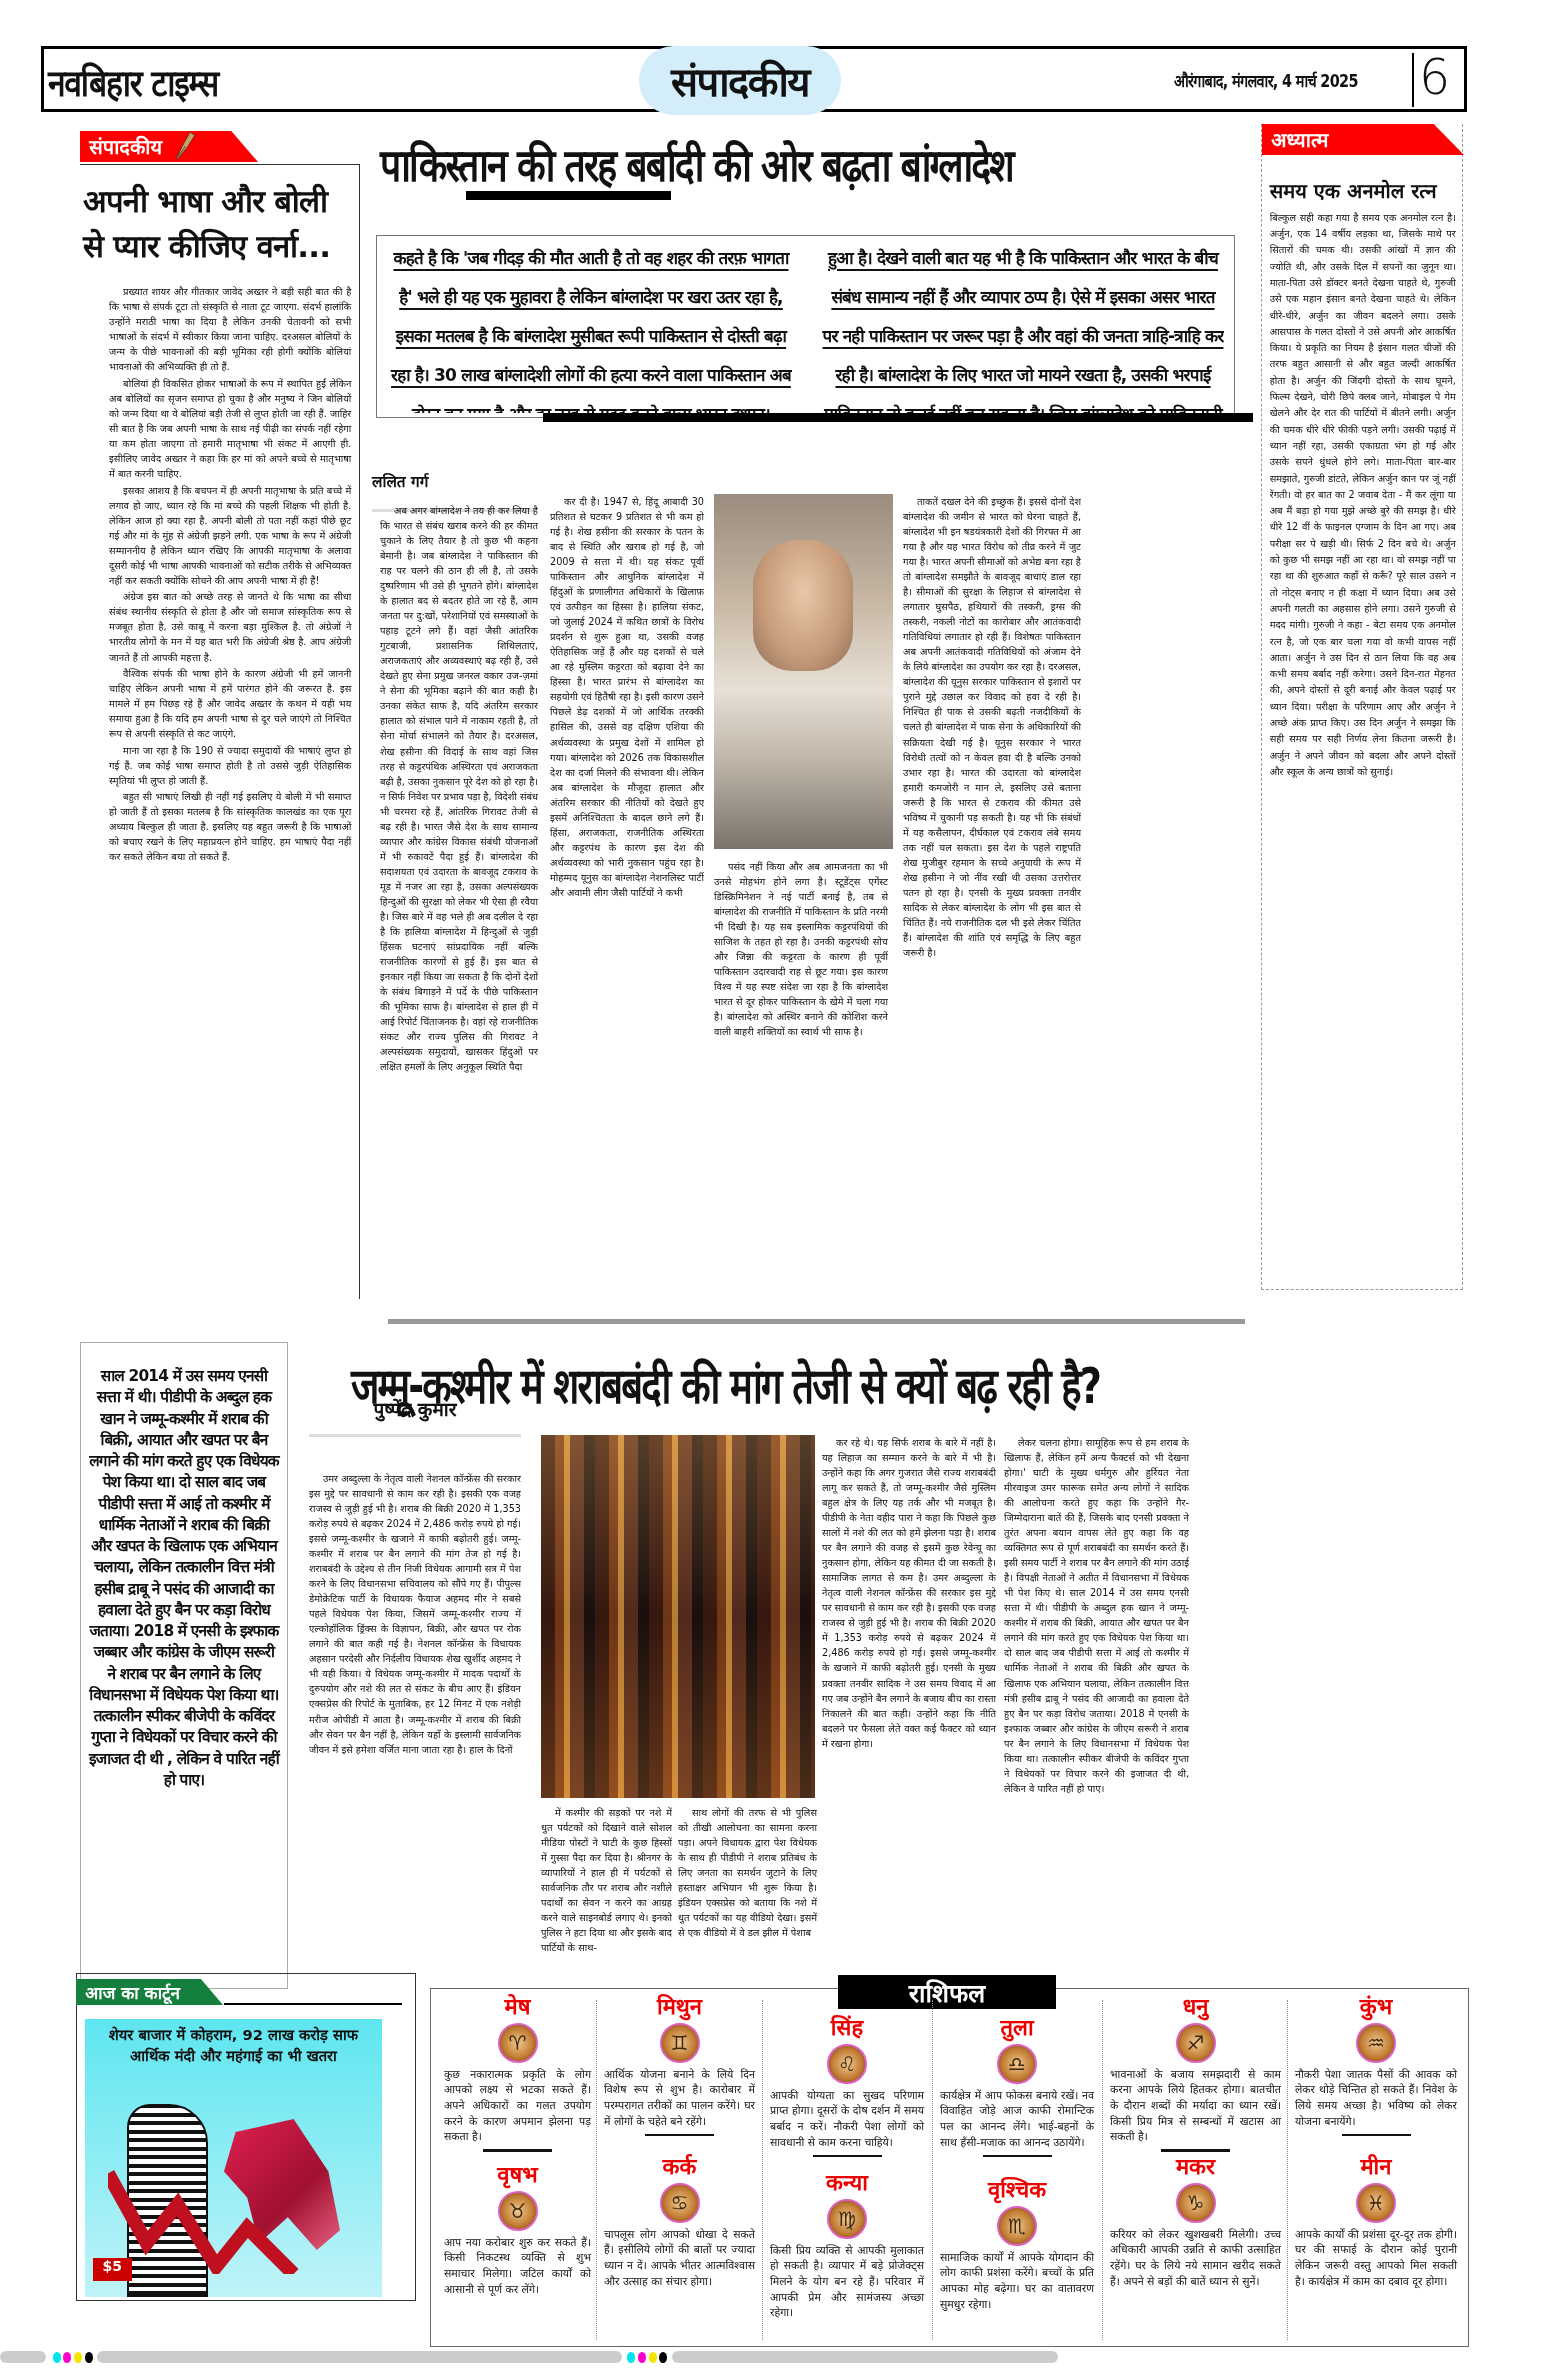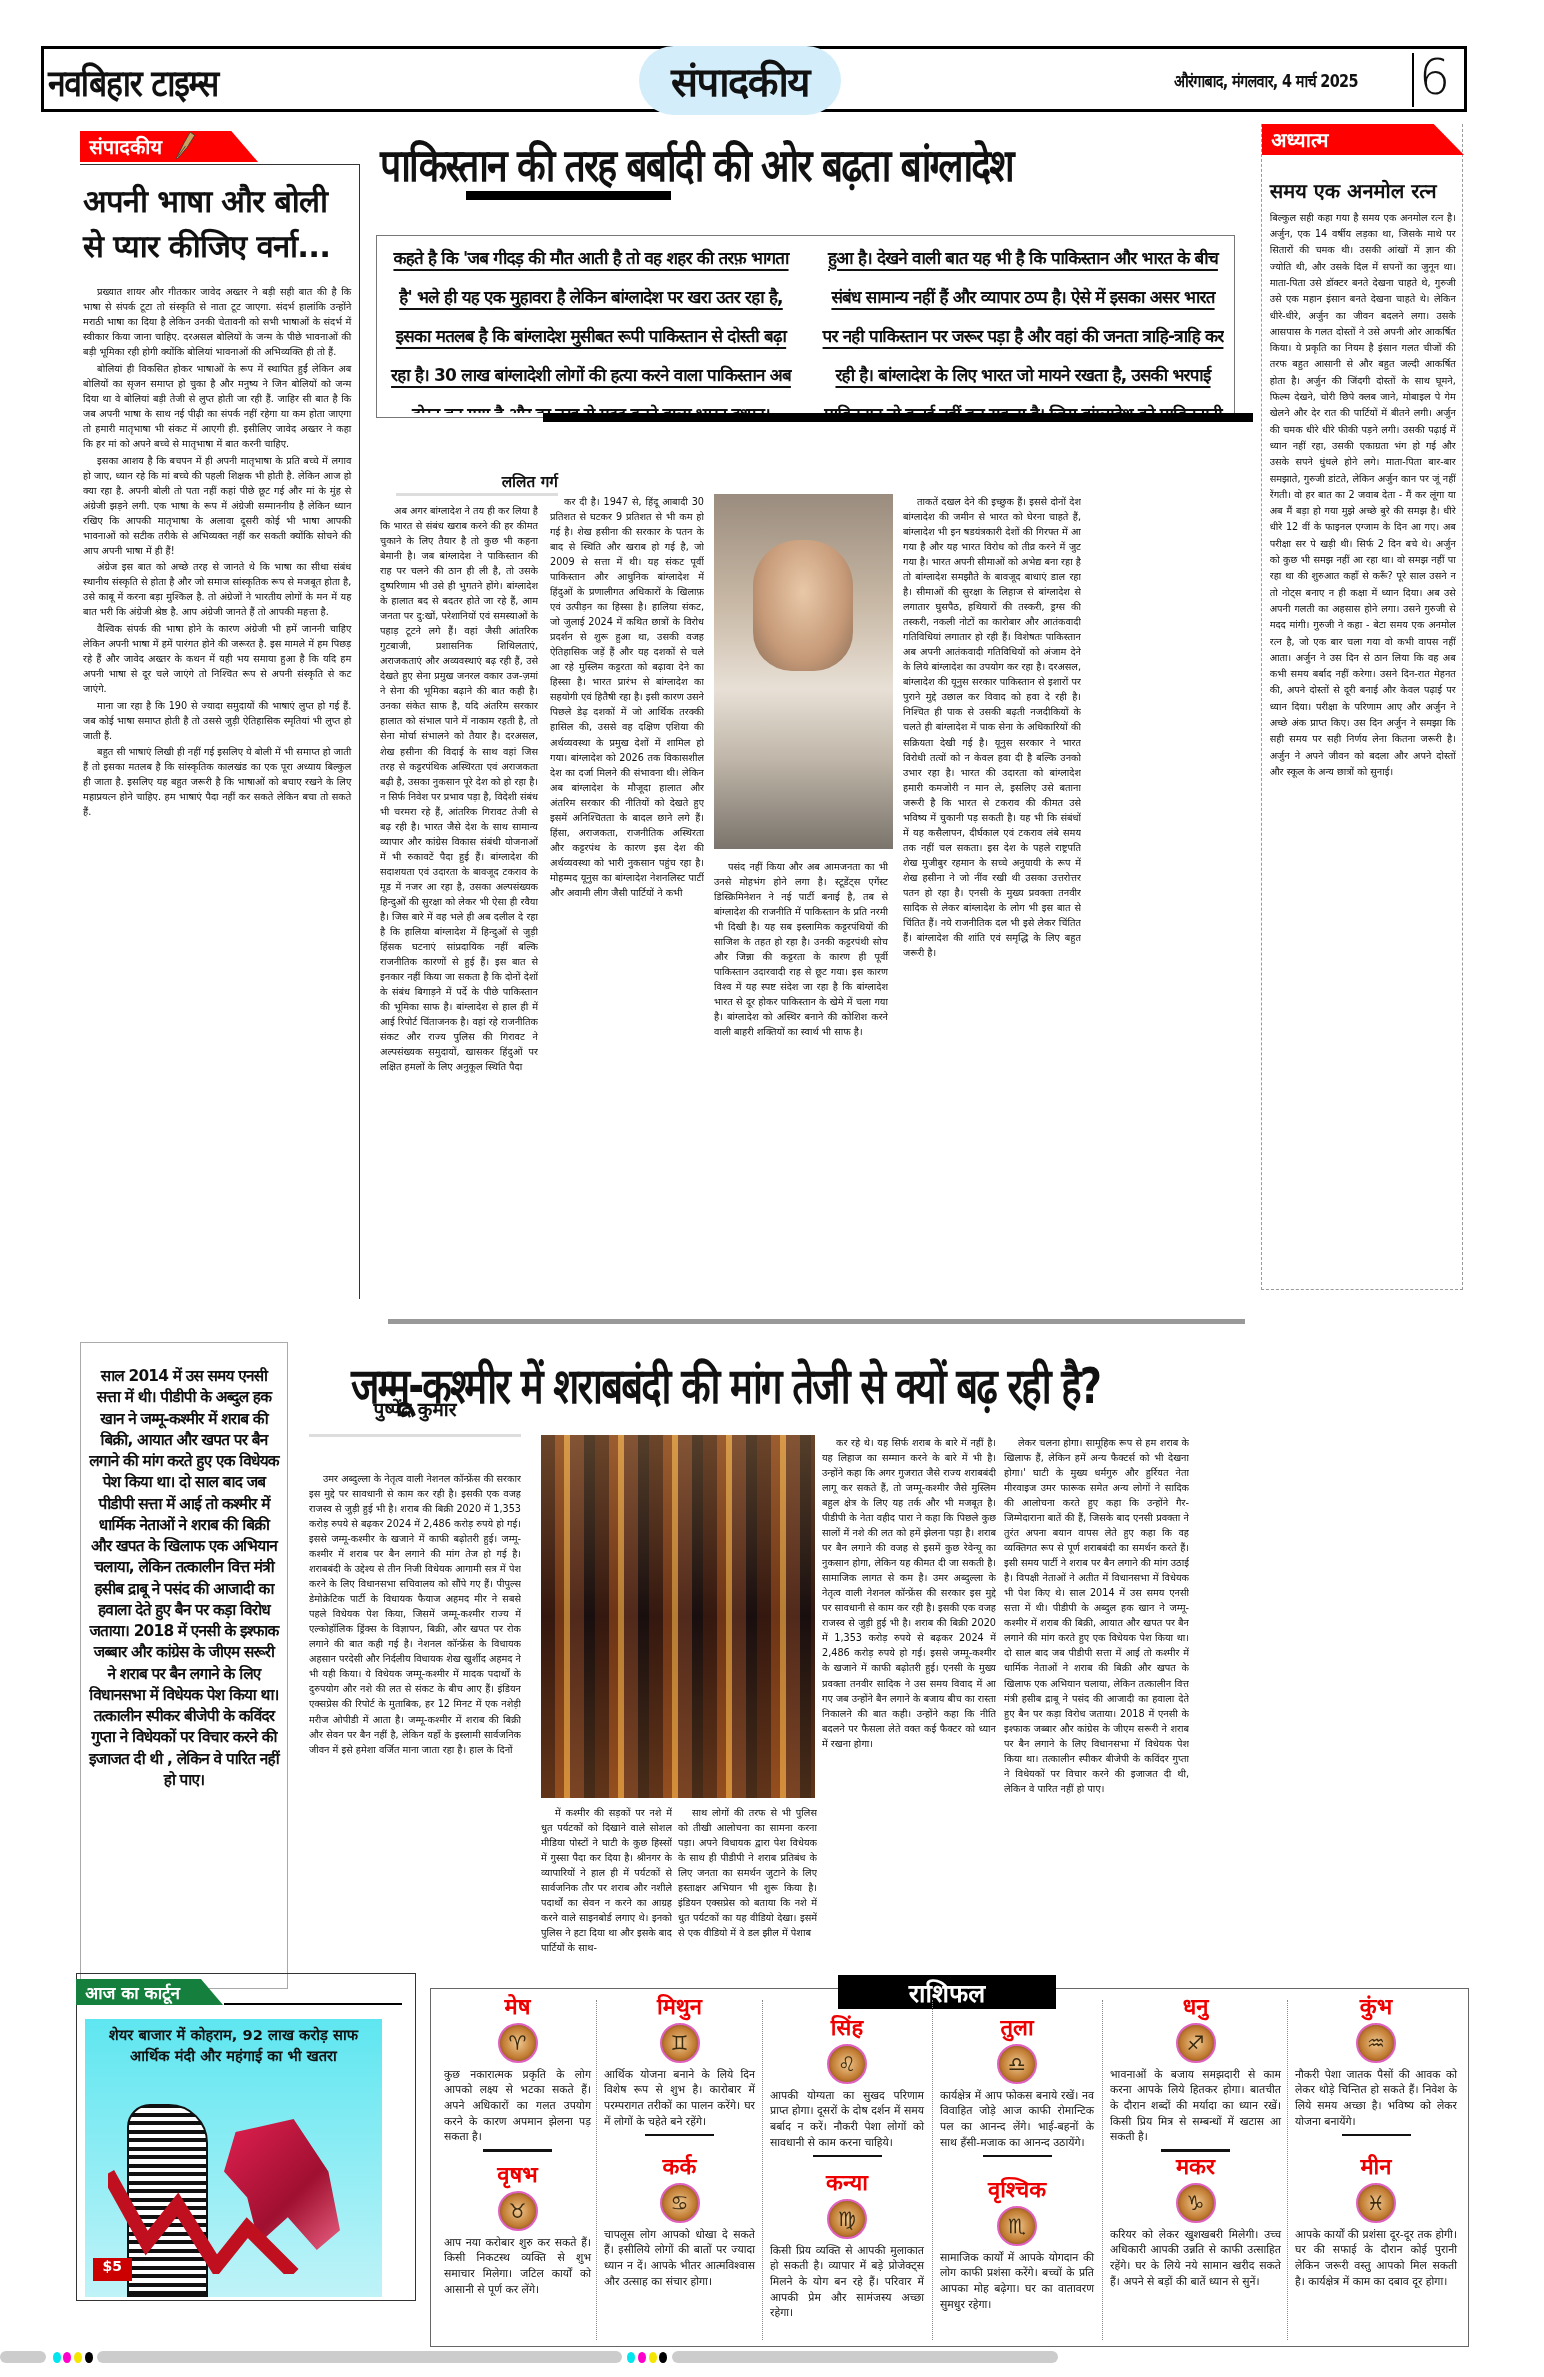--- a/index.html
+++ b/index.html
@@ -17,35 +17,35 @@
   #page-num { left: 1419px; top: 49px; font-size: 49px; font-weight: 300; font-family:"DejaVu Sans", sans-serif; }
 
   
   .ribbon { height: 31px; background: #f00; color: #fff; font-weight: 900; font-size: 20px; display:flex; align-items:center; padding-left: 9.3px; clip-path: polygon(0 0, 85% 0, 100% 100%, 0 100%); }
   .ribbon.black { background:#15803d; }
 
   
   #left-col { left: 80px; top: 164px; width: 280px; height: 1135px; border-top: 1.5px solid #333; border-right: 1.5px solid #333; padding: 14px 7.7px 0 3.1px; }
   #left-title { font-weight: 900; font-size: 31px; line-height: 1.45; letter-spacing:-0.8px; margin-bottom: 15.4px; }
   .body-text { font-size: 9.7px; line-height: 1.55; text-align: justify; }
-  .body-text p { text-indent: 14px; margin-bottom: 1.5px; }
+  .body-text p { text-indent: 14px; margin-bottom: 1.5px; margin-left: 26px; }
 
   
   #main-headline { left: 380px; top: 133px; width: 865px; font-weight: 900; font-size: 45px; letter-spacing: -2.3px; white-space: nowrap; transform: scaleX(0.83); transform-origin:left; }
 
   
   #pull-box { left: 376px; top: 235px; width: 859px; height: 183px; border: 1.5px solid #777; }
   #pull-bar-top { left: 466px; top: 191px; width: 205px; height: 9.3px; background:#000; }
   #pull-bar-bottom { left: 543px; top: 413px; width: 710px; height: 9.3px; background:#000; }
   .pull-col { position:absolute; top: 239px; width: 402px; font-weight: 700; font-size: 17px; line-height: 2.3; text-align:center; text-decoration: underline; text-decoration-thickness: 2.3px; text-underline-offset: 4.6px; letter-spacing:-0.8px; }
   #pull-col-1 { left: 390px; }
   #pull-col-2 { left: 822px; }
 
   
-  #byline-1 { left: 396px; top: 471px; width: 162px; text-align:right; font-weight:700; font-size: 15.4px; border-bottom: 3.1px solid #ddd; padding-bottom: 1px; }
+  #byline-1 { left: 372px; top: 471px; width: 162px; text-align:left; font-weight:700; font-size: 15.4px; border-bottom: 3.1px solid #ddd; padding-bottom: 17px; }
   .col { position:absolute; font-size: 9.7px; line-height: 1.55; text-align: justify; }
   .col p { text-indent: 14px; }
   #col-a { left: 380px; top: 503px; width: 158px; height: 791px; }
   #col-b { left: 550px; top: 494px; width: 154px; height: 803px; }
   #photo-1 { left: 714px; top: 494px; width: 179px; height: 355px; background: linear-gradient(180deg,#9a8c7e 0%,#c7b7a4 30%,#e8e0d6 55%,#bfb5a8 75%,#7a746c 100%); }
   #photo-1::after { content:""; position:absolute; left:39px; top:46px; width:100px; height:131px; border-radius: 46px 46px 39px 39px; background: radial-gradient(ellipse at 50% 40%, #e8c8a8 0%, #c69a78 60%, #8a6d58 100%); }
   #col-c { left: 714px; top: 859px; width: 174px; height: 440px; }
   #col-d { left: 903px; top: 494px; width: 178px; height: 803px; }
   #bottom-rule { left: 388px; top: 1319px; width: 857px; height: 4.6px; background:#999; }
 

